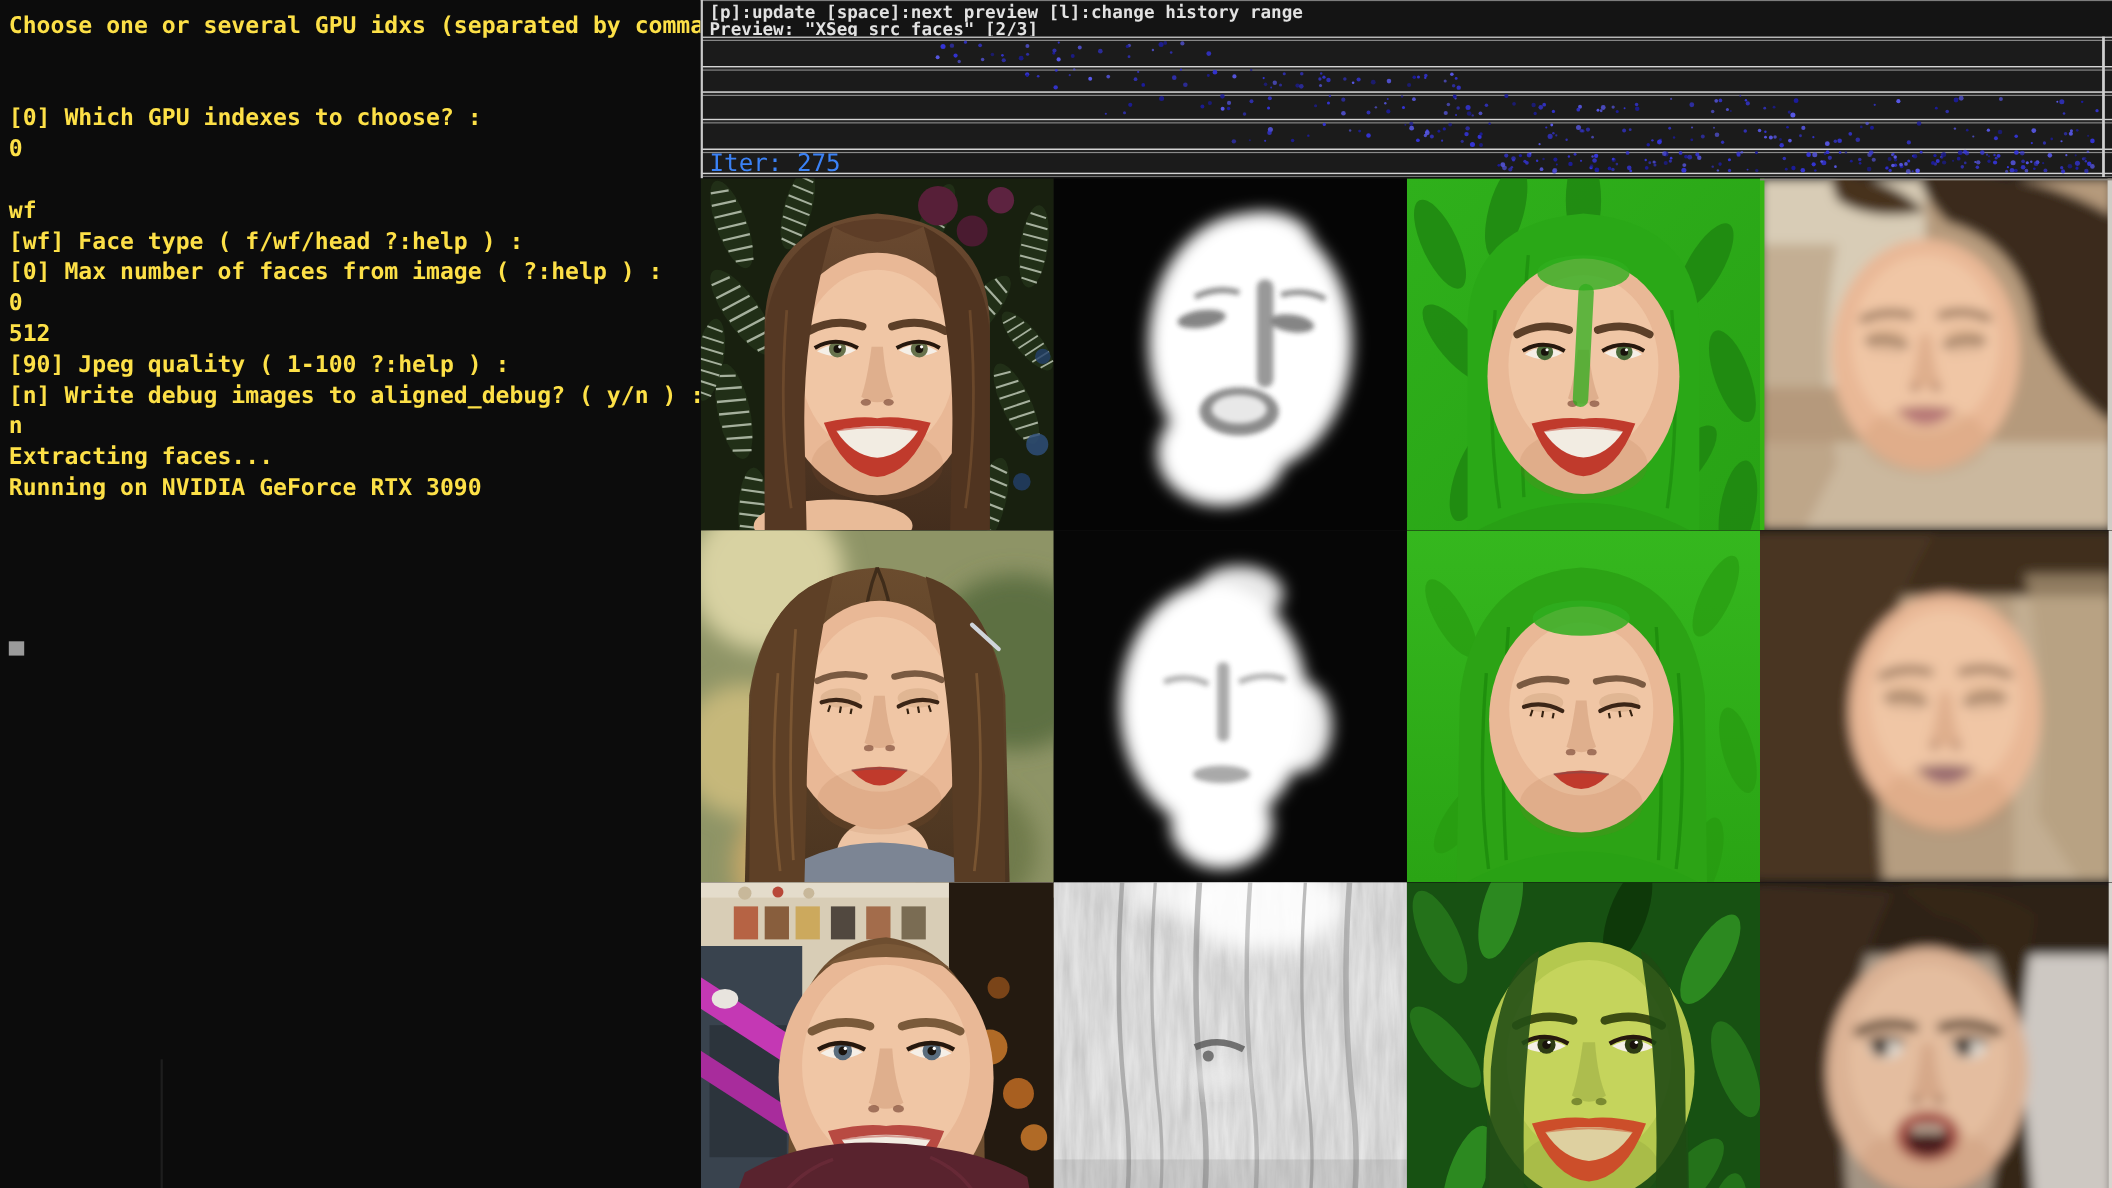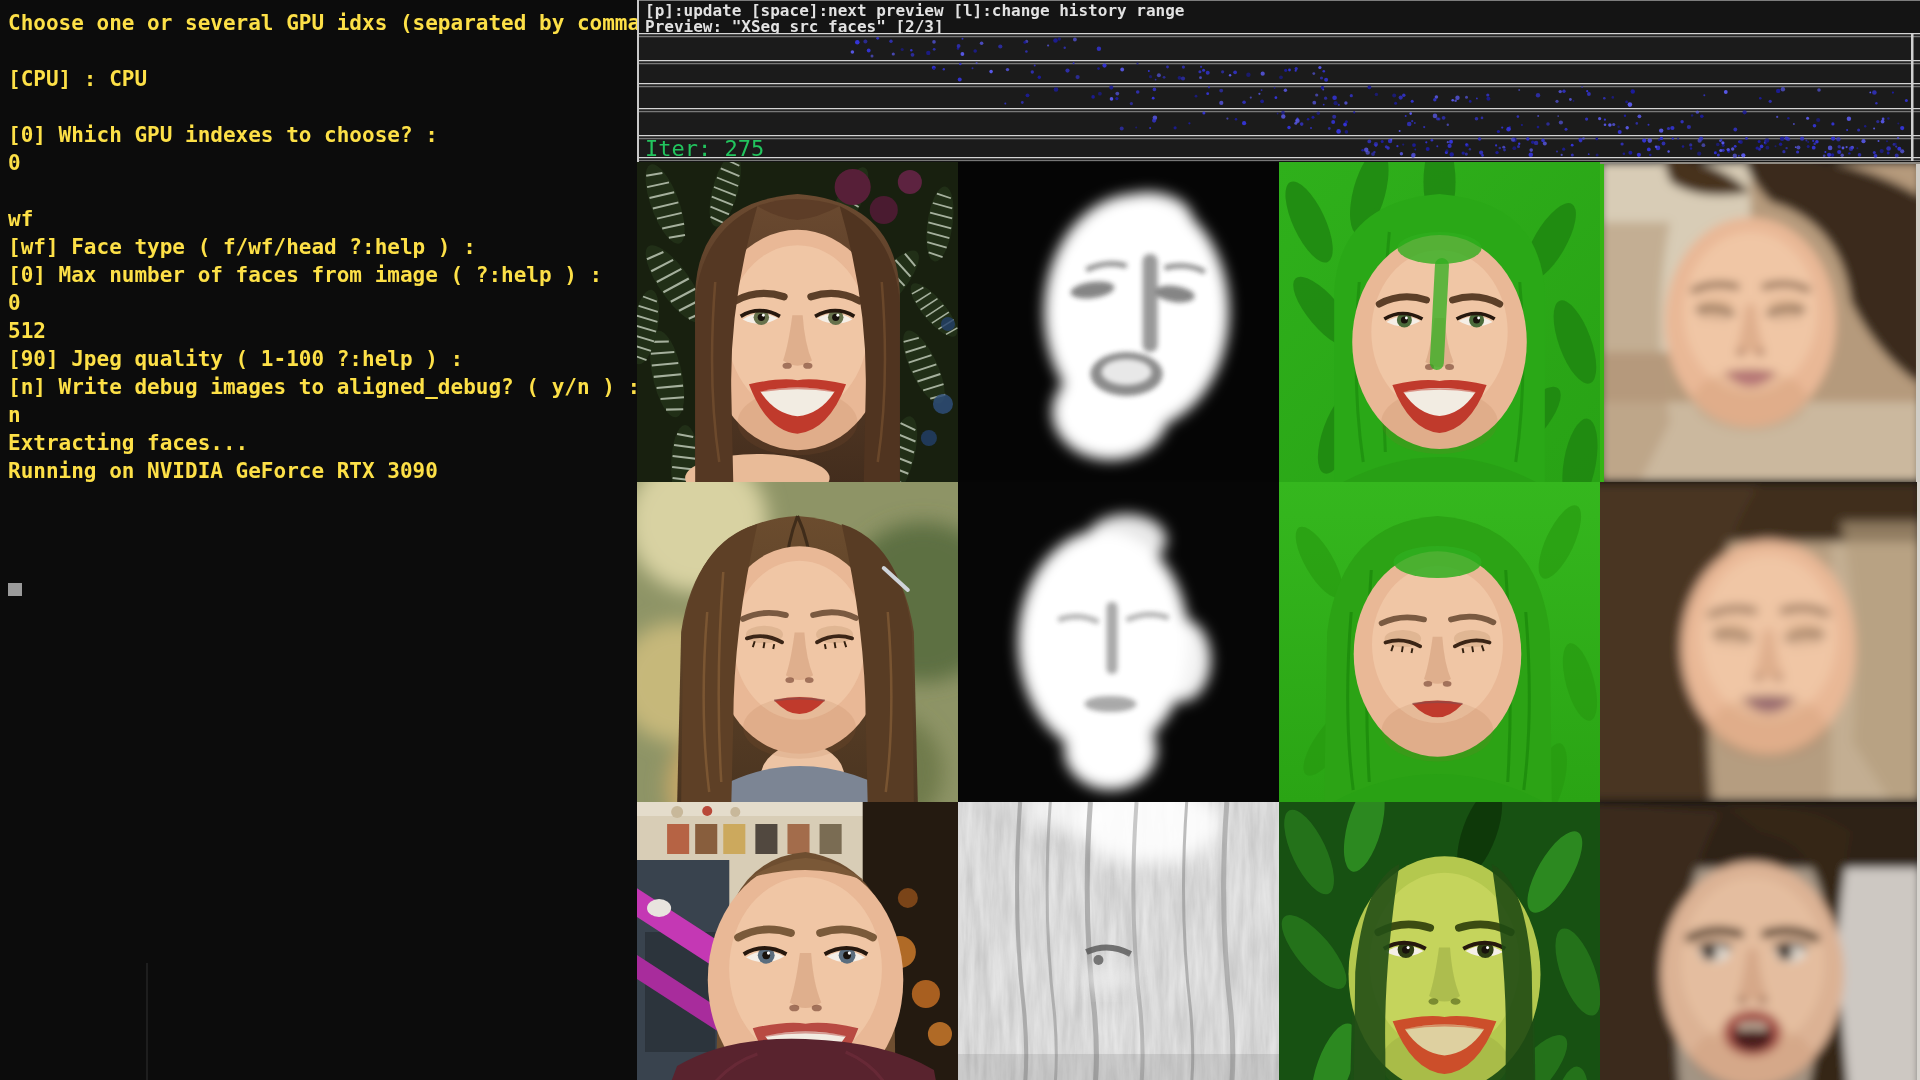--- a/index.html
+++ b/index.html
@@ -13,35 +13,34 @@
   .term-vline{position:absolute;left:146px;top:963px;width:2px;height:117px;background:#1e1e1e;}
   
   .preview{position:absolute;left:637px;top:0;width:1283px;height:1080px;background:#151515;}
   .pv-border-left{position:absolute;left:0;top:0;width:2px;height:162px;background:#c9c9c9;z-index:5;}
   .pv-border-top{position:absolute;left:0;top:0;width:1283px;height:1px;background:#7d7d7d;z-index:5;}
   .pv-header{position:absolute;left:0;top:0;width:1428px;height:33px;background:#141414;overflow:hidden;}
   .pv-header .h1,.pv-header .h2{position:absolute;left:8px;font-size:16px;font-weight:bold;
       color:#e2e2e2;white-space:pre;letter-spacing:0;}
   .pv-header .h1{top:1px;} .pv-header .h2{top:17px;}
   .graph{position:absolute;left:0;top:33px;width:1283px;height:128px;background:#1b1b1b;overflow:hidden;}
-  .iter-label{position:absolute;left:8px;top:103px;font-size:22px;color:#22c55e;white-space:pre;z-index:4;}
+  .iter-label{position:absolute;left:8px;top:103px;font-size:22px;color:#3b82f6;white-space:pre;z-index:4;}
   .grid{position:absolute;left:0;top:162px;width:1283px;height:918px;overflow:hidden;background:#101010;}
   .tile{position:absolute;width:321px;height:320px;overflow:hidden;}
   .tile svg{display:block;width:321px;height:320px;}
 </style>
 </head>
 <body>
 
 <div class="stage">
 
   <div class="terminal">
     <div id="term-lines" style="padding-top: 9px;">
         <div class="term-line">Choose one or several GPU idxs (separated by comma</div>
         <div class="term-line"></div>
-        <div class="term-line">[CPU] : CPU</div>
         <div class="term-line"></div>
         <div class="term-line">[0] Which GPU indexes to choose? :</div>
         <div class="term-line">0</div>
         <div class="term-line"></div>
         <div class="term-line">wf</div>
         <div class="term-line">[wf] Face type ( f/wf/head ?:help ) :</div>
         <div class="term-line">[0] Max number of faces from image ( ?:help ) :</div>
         <div class="term-line">0</div>
         <div class="term-line">512</div>
         <div class="term-line">[90] Jpeg quality ( 1-100 ?:help ) :</div>

